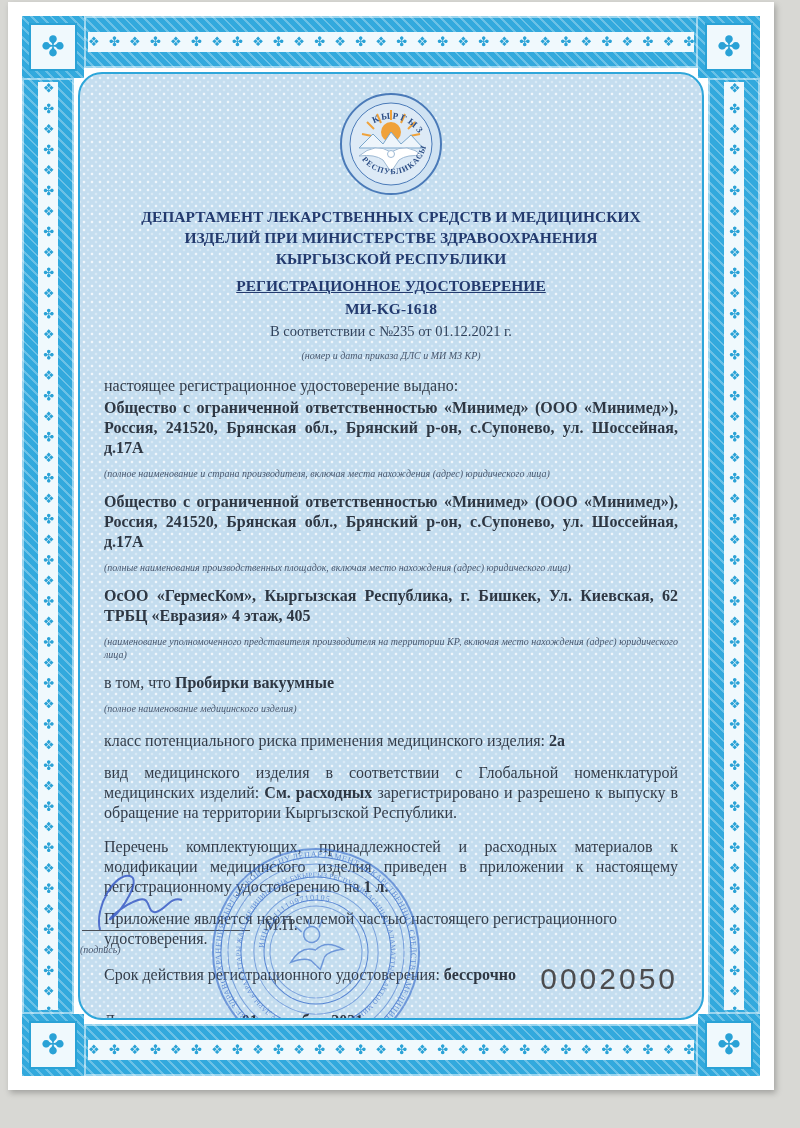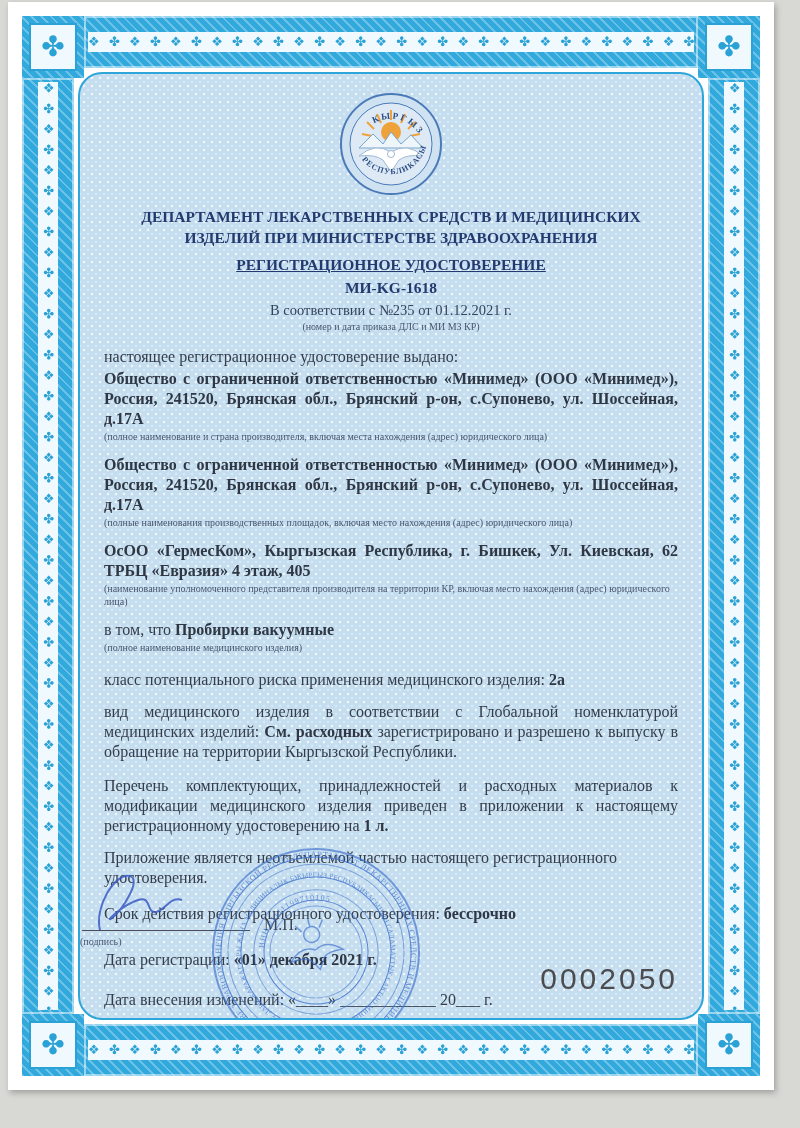--- a/index.html
+++ b/index.html
@@ -61,21 +61,21 @@
   .content{position:relative;padding:8px 24px;height:100%;box-sizing:border-box;}
   .emblem-wrap{text-align:center;margin-top:10px;}
   .hdr{
     text-align:center;font-weight:bold;color:#233a6e;
     font-size:15.5px;line-height:21px;margin-top:6px;
   }
   .title-line{text-align:center;font-weight:bold;color:#233a6e;font-size:15.5px;line-height:21px;}
   .mt6{margin-top:6px;text-decoration:underline;} .mt2{margin-top:2px;}
   .order-line{text-align:center;color:#32435c;font-size:14.5px;line-height:18px;margin-top:3px;}
   .caption{
-    color:#47566d;font-size:10px;line-height:13px;margin-top:1px;
+    font-style:italic;color:#47566d;font-size:10px;line-height:13px;margin-top:9px;
   }
   .caption-c{text-align:center;}
   .body-text{color:#343d4a;font-size:16px;line-height:20px;}
   .para{margin-top:12px;text-align:justify;}
   .b{font-weight:bold;color:#2e3743;}
   .label-line{margin-top:12px;}
   .serial{
     position:absolute;right:24px;bottom:22px;
     font-family:"Liberation Sans", sans-serif;font-size:30px;color:#4c4c4e;
     letter-spacing:3px;
@@ -144,20 +144,21 @@
           </text>
           <text font-size="8" font-weight="bold" fill="#2c4e86" letter-spacing="1" font-family="Liberation Serif, serif">
             <textPath href="#emb-bot" startOffset="12%">РЕСПУБЛИКАСЫ</textPath>
           </text>
         </svg>
       </div>
 
       <div class="hdr">
         <div>ДЕПАРТАМЕНТ ЛЕКАРСТВЕННЫХ СРЕДСТВ И МЕДИЦИНСКИХ</div>
         <div>ИЗДЕЛИЙ ПРИ МИНИСТЕРСТВЕ ЗДРАВООХРАНЕНИЯ</div>
+        <div>КЫРГЫЗСКОЙ РЕСПУБЛИКИ</div>
       </div>
       <div class="title-line mt6">РЕГИСТРАЦИОННОЕ УДОСТОВЕРЕНИЕ</div>
       <div class="title-line mt2">МИ-KG-1618</div>
       <div class="order-line">В соответствии с №235 от 01.12.2021 г.</div>
       <div class="caption caption-c">(номер и дата приказа ДЛС и МИ МЗ КР)</div>
 
       <div class="body-text label-line" style="margin-top:14px;">настоящее регистрационное удостоверение выдано:</div>
 
       <div class="body-text para b" style="margin-top:2px;">Общество с ограниченной ответственностью «Минимед» (ООО «Минимед»), Россия, 241520, Брянская обл., Брянский р-он, с.Супонево, ул. Шоссейная, д.17А</div>
       <div class="caption">(полное наименование и страна производителя, включая места нахождения (адрес) юридического лица)</div>

